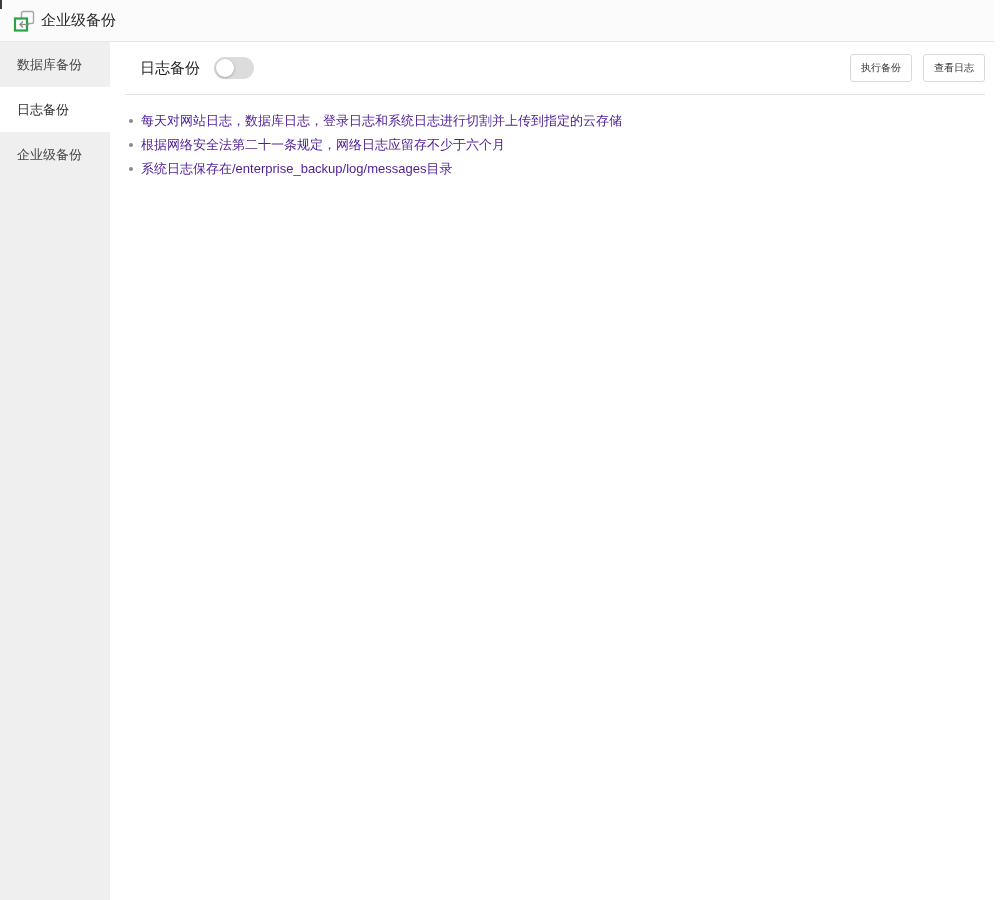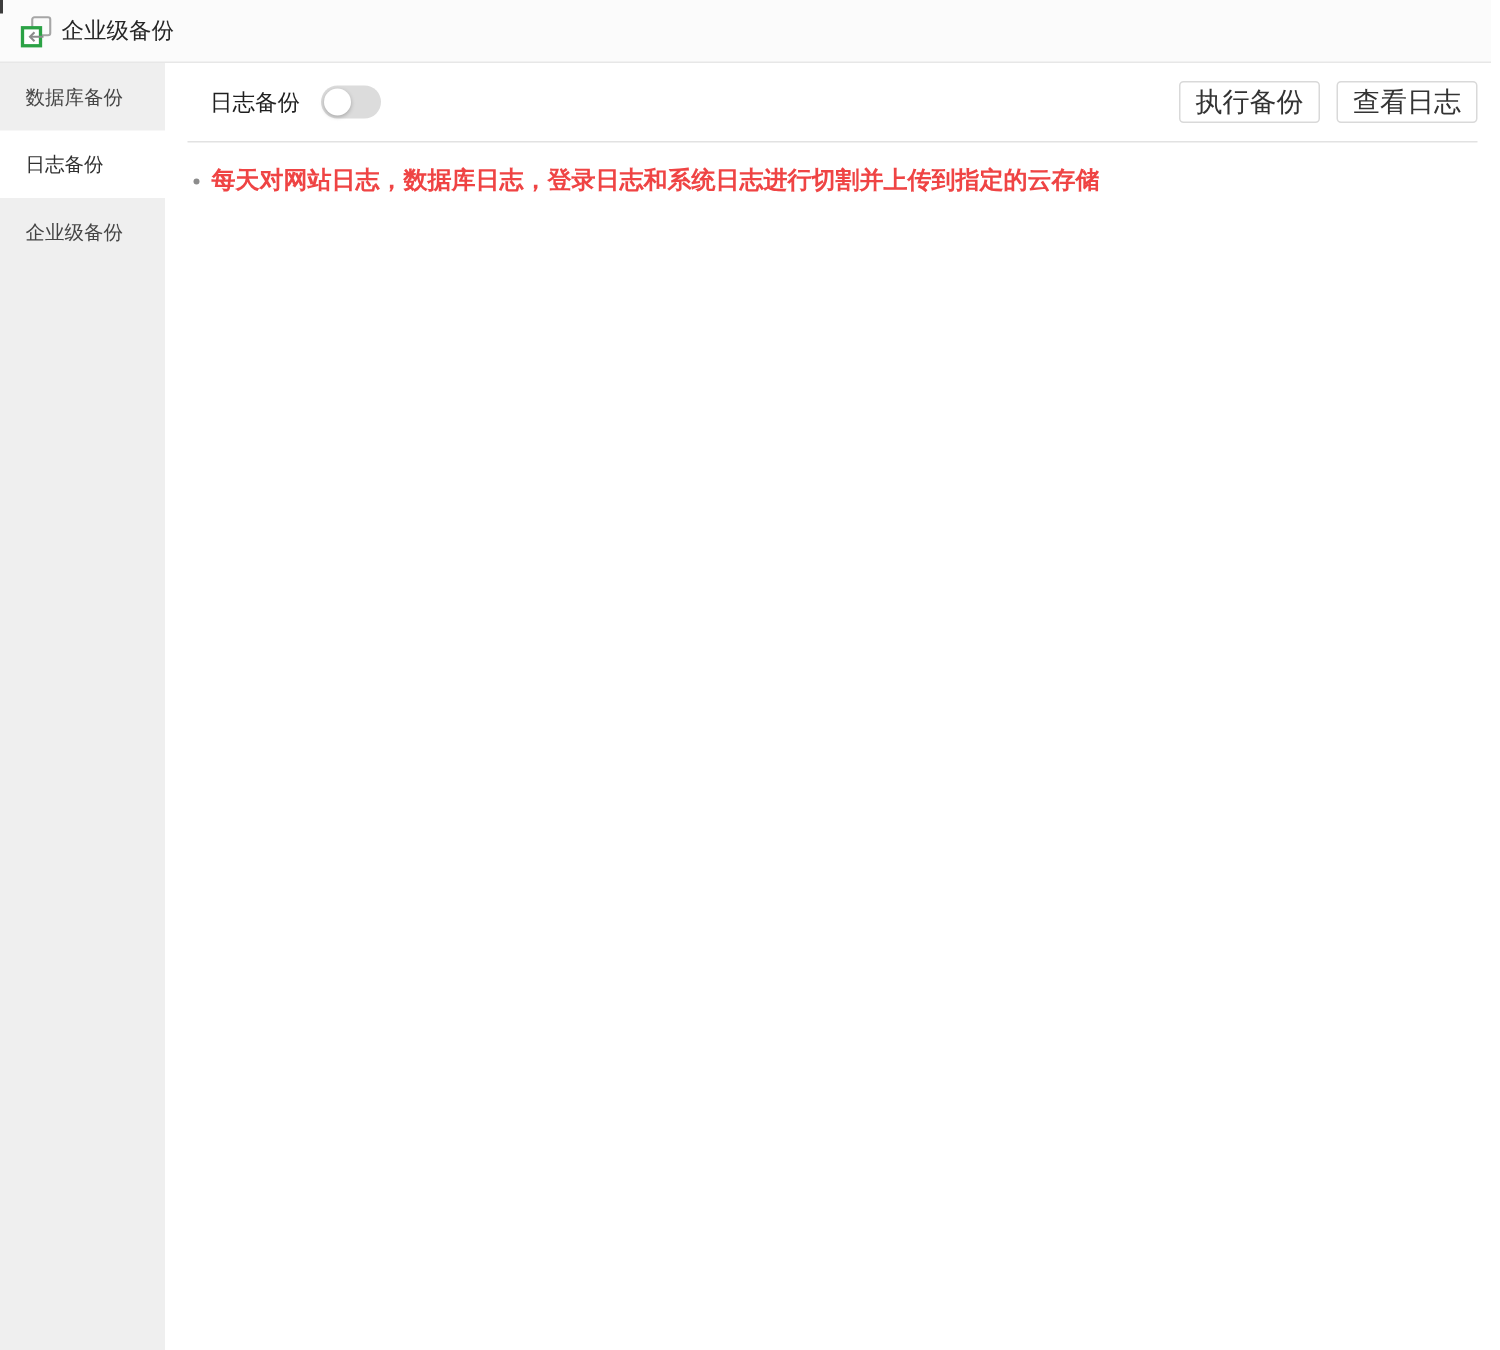--- a/index.html
+++ b/index.html
@@ -88,42 +88,41 @@
     left: 2px; top: 2px;
     width: 18px; height: 18px;
     border-radius: 50%;
     background: #ffffff;
     box-shadow: 0 1px 3px rgba(0,0,0,0.25);
   }
   .actions { margin-left: auto; display: flex; gap: 11px; }
   .actions button {
     height: 28px;
     padding: 0 10px;
-    font-size: 18px;
+    font-size: 10px;
     color: #333333;
     background: #ffffff;
     border: 1px solid #d9d9d9;
     border-radius: 3px;
     font-family: inherit;
     cursor: pointer;
   }
 
   
   .notes {
     list-style: none;
     margin-top: 14px;
   }
   .notes li {
     position: relative;
     padding-left: 16px;
     line-height: 24px;
-    font-size: 16px;
-    color: #ef4444;
+    font-size: 13px;
+    color: #4c1d95;
     white-space: nowrap;
-    font-weight: bold;
   }
   .notes li::before {
     content: "";
     position: absolute;
     left: 4px; top: 10px;
     width: 4px; height: 4px;
     border-radius: 50%;
     background: #8c8c8c;
   }
 </style>
@@ -156,14 +155,16 @@
       <span class="knob"></span>
     </span>
     <div class="actions">
       <button>执行备份</button>
       <button>查看日志</button>
     </div>
   </div>
 
   <ul class="notes">
     <li>每天对网站日志，数据库日志，登录日志和系统日志进行切割并上传到指定的云存储</li>
+    <li>根据网络安全法第二十一条规定，网络日志应留存不少于六个月</li>
+    <li>系统日志保存在/enterprise_backup/log/messages目录</li>
   </ul>
 </main>
 
 </body></html>

